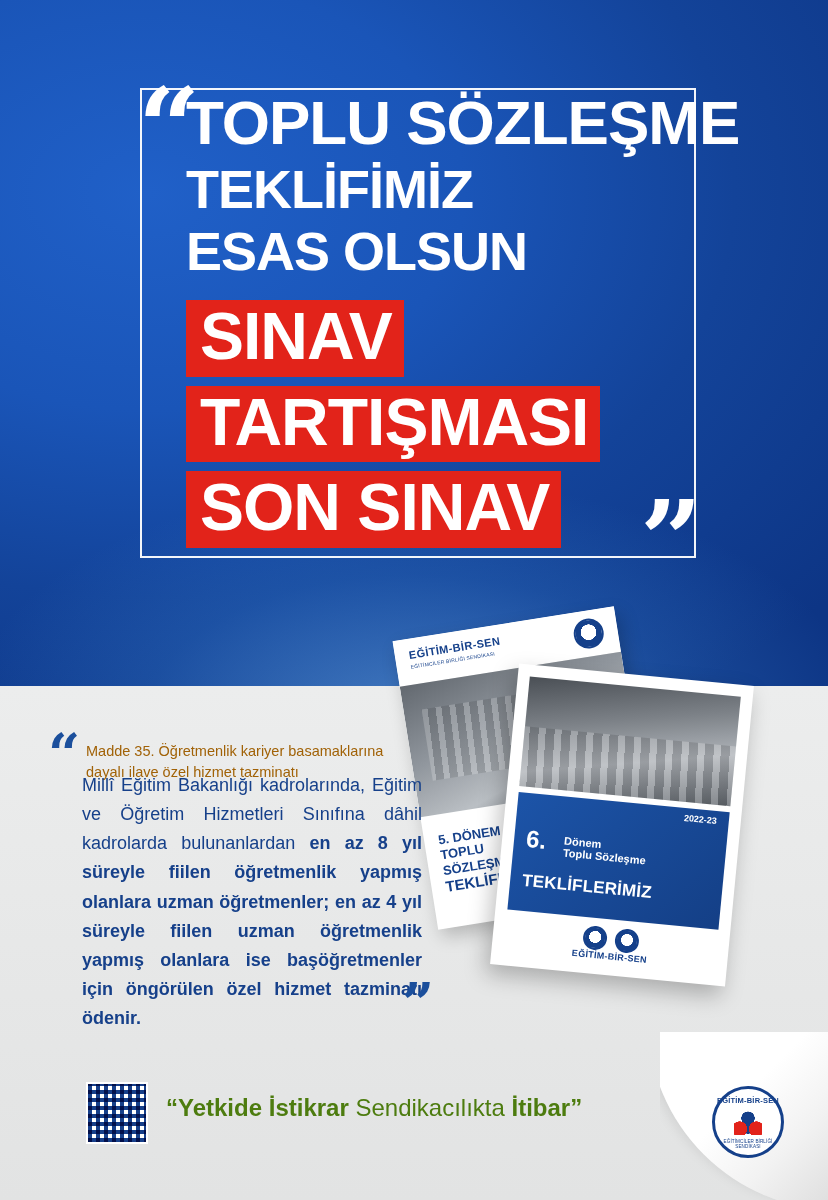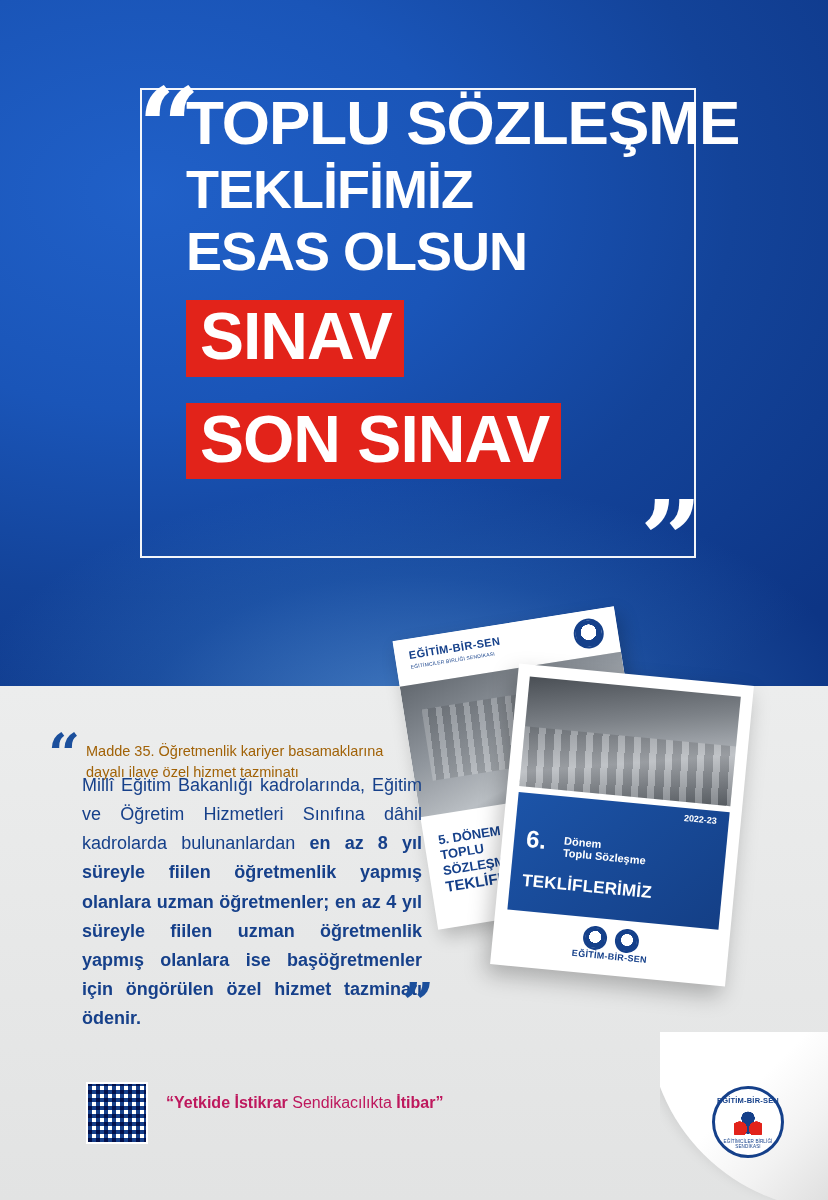--- a/index.html
+++ b/index.html
@@ -116,21 +116,21 @@
     display: block;
     width: max-content;
     background: #e2231a;
     color: #ffffff;
     font-family: "Liberation Sans", sans-serif;
     font-weight: bold;
     font-size: 66px;
     line-height: 1.04;
     letter-spacing: -1px;
     padding: 2px 12px 6px 14px;
-    margin-bottom: 26px;
+    margin-bottom: 9px;
     white-space: nowrap;
     box-sizing: border-box;
   }
 
   
   .bottom-panel {
     position: absolute;
     left: 0;
     top: 686px;
     width: 828px;
@@ -340,22 +340,22 @@
       repeating-linear-gradient(0deg, #163f8a 0 4px, #ffffff 4px 8px);
     background-blend-mode: multiply;
     border: 2px solid #ffffff;
     box-sizing: border-box;
   }
   .slogan {
     position: absolute;
     left: 166px;
     top: 1094px;
     z-index: 8;
-    color: #be185d;
-    font-size: 16px;
+    color: #4d7c0f;
+    font-size: 24px;
     font-weight: normal;
   }
   .slogan b { font-weight: bold; }
 
   .footer-logo {
     position: absolute;
     right: 44px;
     top: 1086px;
     width: 72px;
     height: 72px;
@@ -394,20 +394,21 @@
     <div class="bracket-gap-top"></div>
 
     <div class="quote-open">“</div>
 
     <div class="headline">
       <div class="hl-line first">TOPLU SÖZLEŞME</div>
       <div class="hl-line">TEKLİFİMİZ</div>
       <div class="hl-line">ESAS OLSUN</div>
       <div class="hl-red-wrap">
         <span class="hl-red">SINAV</span>
+        <span class="hl-red">TARTIŞMASI</span>
         <span class="hl-red">SON SINAV</span>
       </div>
     </div>
 
     <div class="quote-close">”</div>
   </div>
 
   <div class="bottom-panel"></div>
 
   <div class="booklets">

